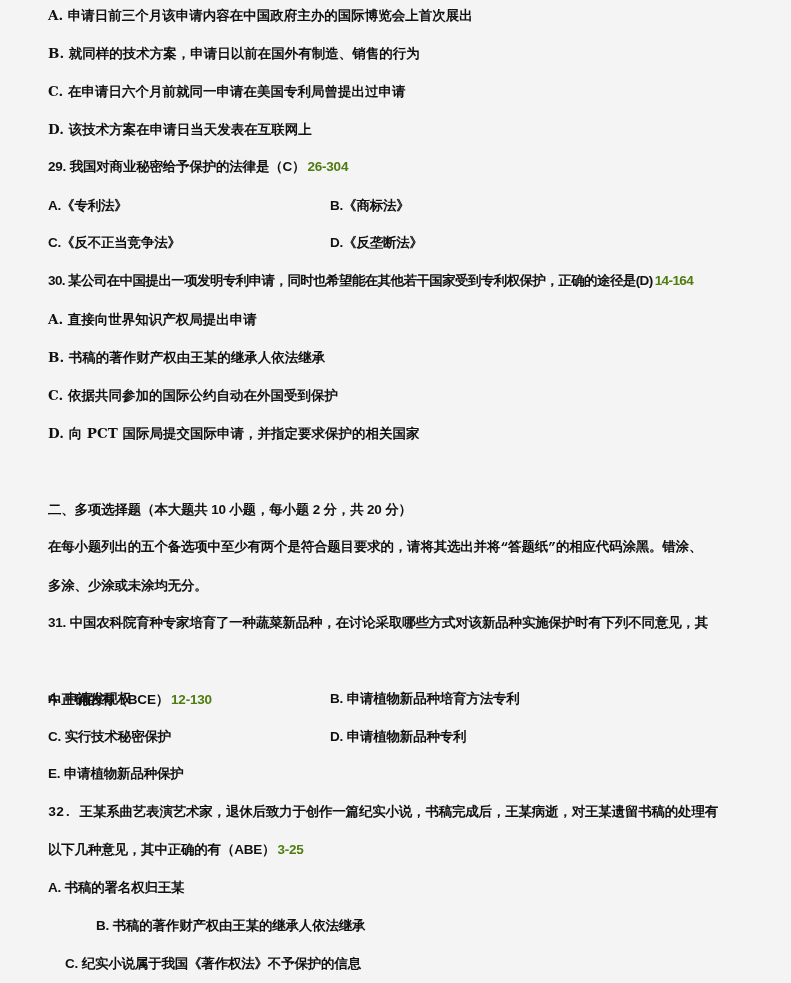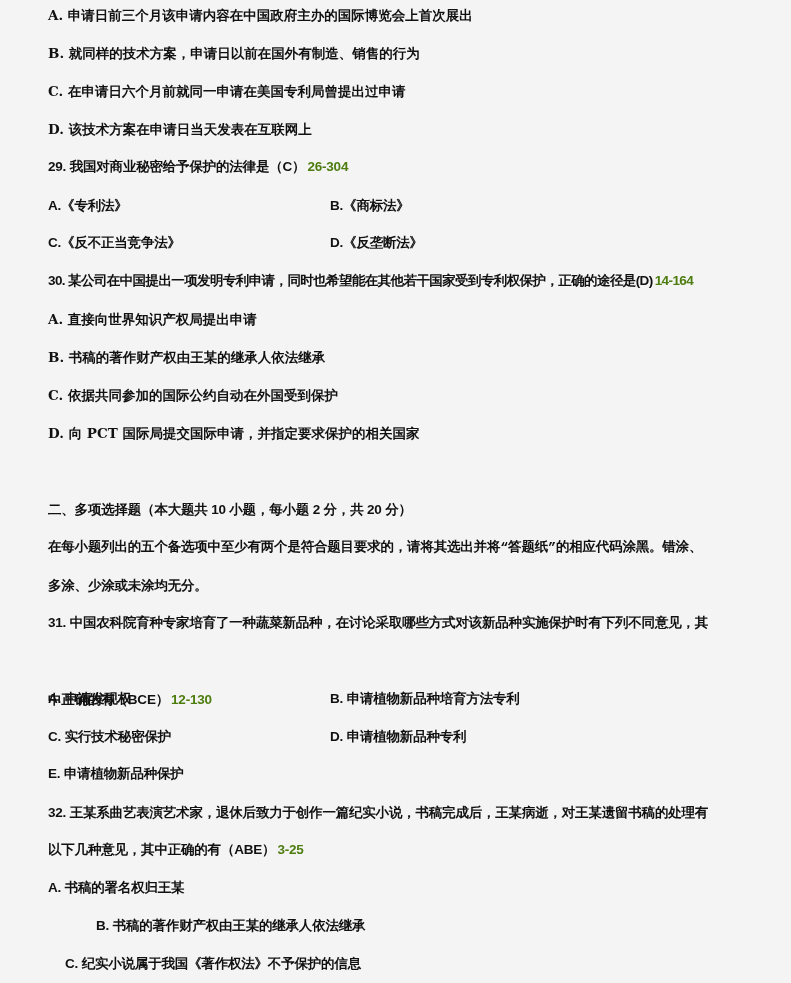--- a/index.html
+++ b/index.html
@@ -79,19 +79,19 @@
 <div class="line narrow" style="top:689px;">
   <span>A. 申请发现权</span>
   <span class="col2" style="left:282px;">B. 申请植物新品种培育方法专利</span>
 </div>
 <div class="line narrow" style="top:727px;">
   <span>C. 实行技术秘密保护</span>
   <span class="col2" style="left:282px;">D. 申请植物新品种专利</span>
 </div>
 <div class="line narrow" style="top:764px;">E. 申请植物新品种保护</div>
 
-<div class="line narrow" style="top:803px;">32. 王某系曲艺表演艺术家，退休后致力于创作一篇纪实小说，书稿完成后，王某病逝，对王某遗留书稿的处理有</div>
+<div class="line narrow" style="top:803px;font-family:Liberation Mono, monospace;">32. 王某系曲艺表演艺术家，退休后致力于创作一篇纪实小说，书稿完成后，王某病逝，对王某遗留书稿的处理有</div>
 <div class="line narrow" style="top:840px;">
   <span>以下几种意见，其中正确的有（ABE）</span><span class="ref">3-25</span>
 </div>
 <div class="line narrow" style="top:878px;">A. 书稿的署名权归王某</div>
 <div class="line narrow" style="top:916px;padding-left:48px;">B. 书稿的著作财产权由王某的继承人依法继承</div>
 <div class="line narrow" style="top:954px;margin-left:17px;">C. 纪实小说属于我国《著作权法》不予保护的信息</div>
 
 </body></html>

